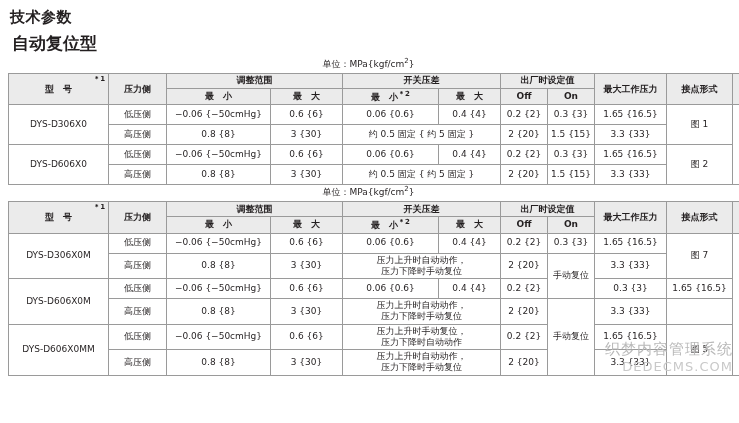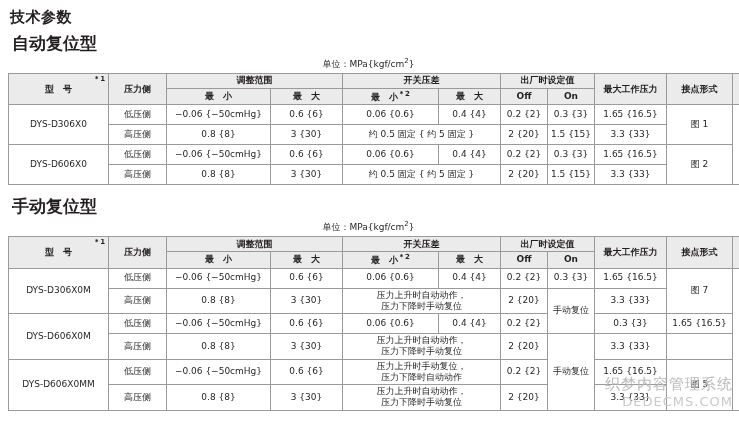--- a/index.html
+++ b/index.html
@@ -194,21 +194,20 @@
         <td>0.8 {8}</td>
         <td>3 {30}</td>
         <td colspan="2">约 0.5 固定 { 约 5 固定 }</td>
         <td>2 {20}</td>
         <td>1.5 {15}</td>
         <td>3.3 {33}</td>
       </tr>
     </tbody>
   </table>
 
-  <div class="section-title" style="margin-top:10px;">手动复位型</div>
   <div class="unit-line">
     <span>单位：MPa{kgf/cm</span><sup>2</sup><span>}</span>
   </div>
 
   <table class="spec">
     <colgroup>
       <col style="width:100px">
         <col style="width:58px">
       <col style="width:104px">
         <col style="width:72px">

